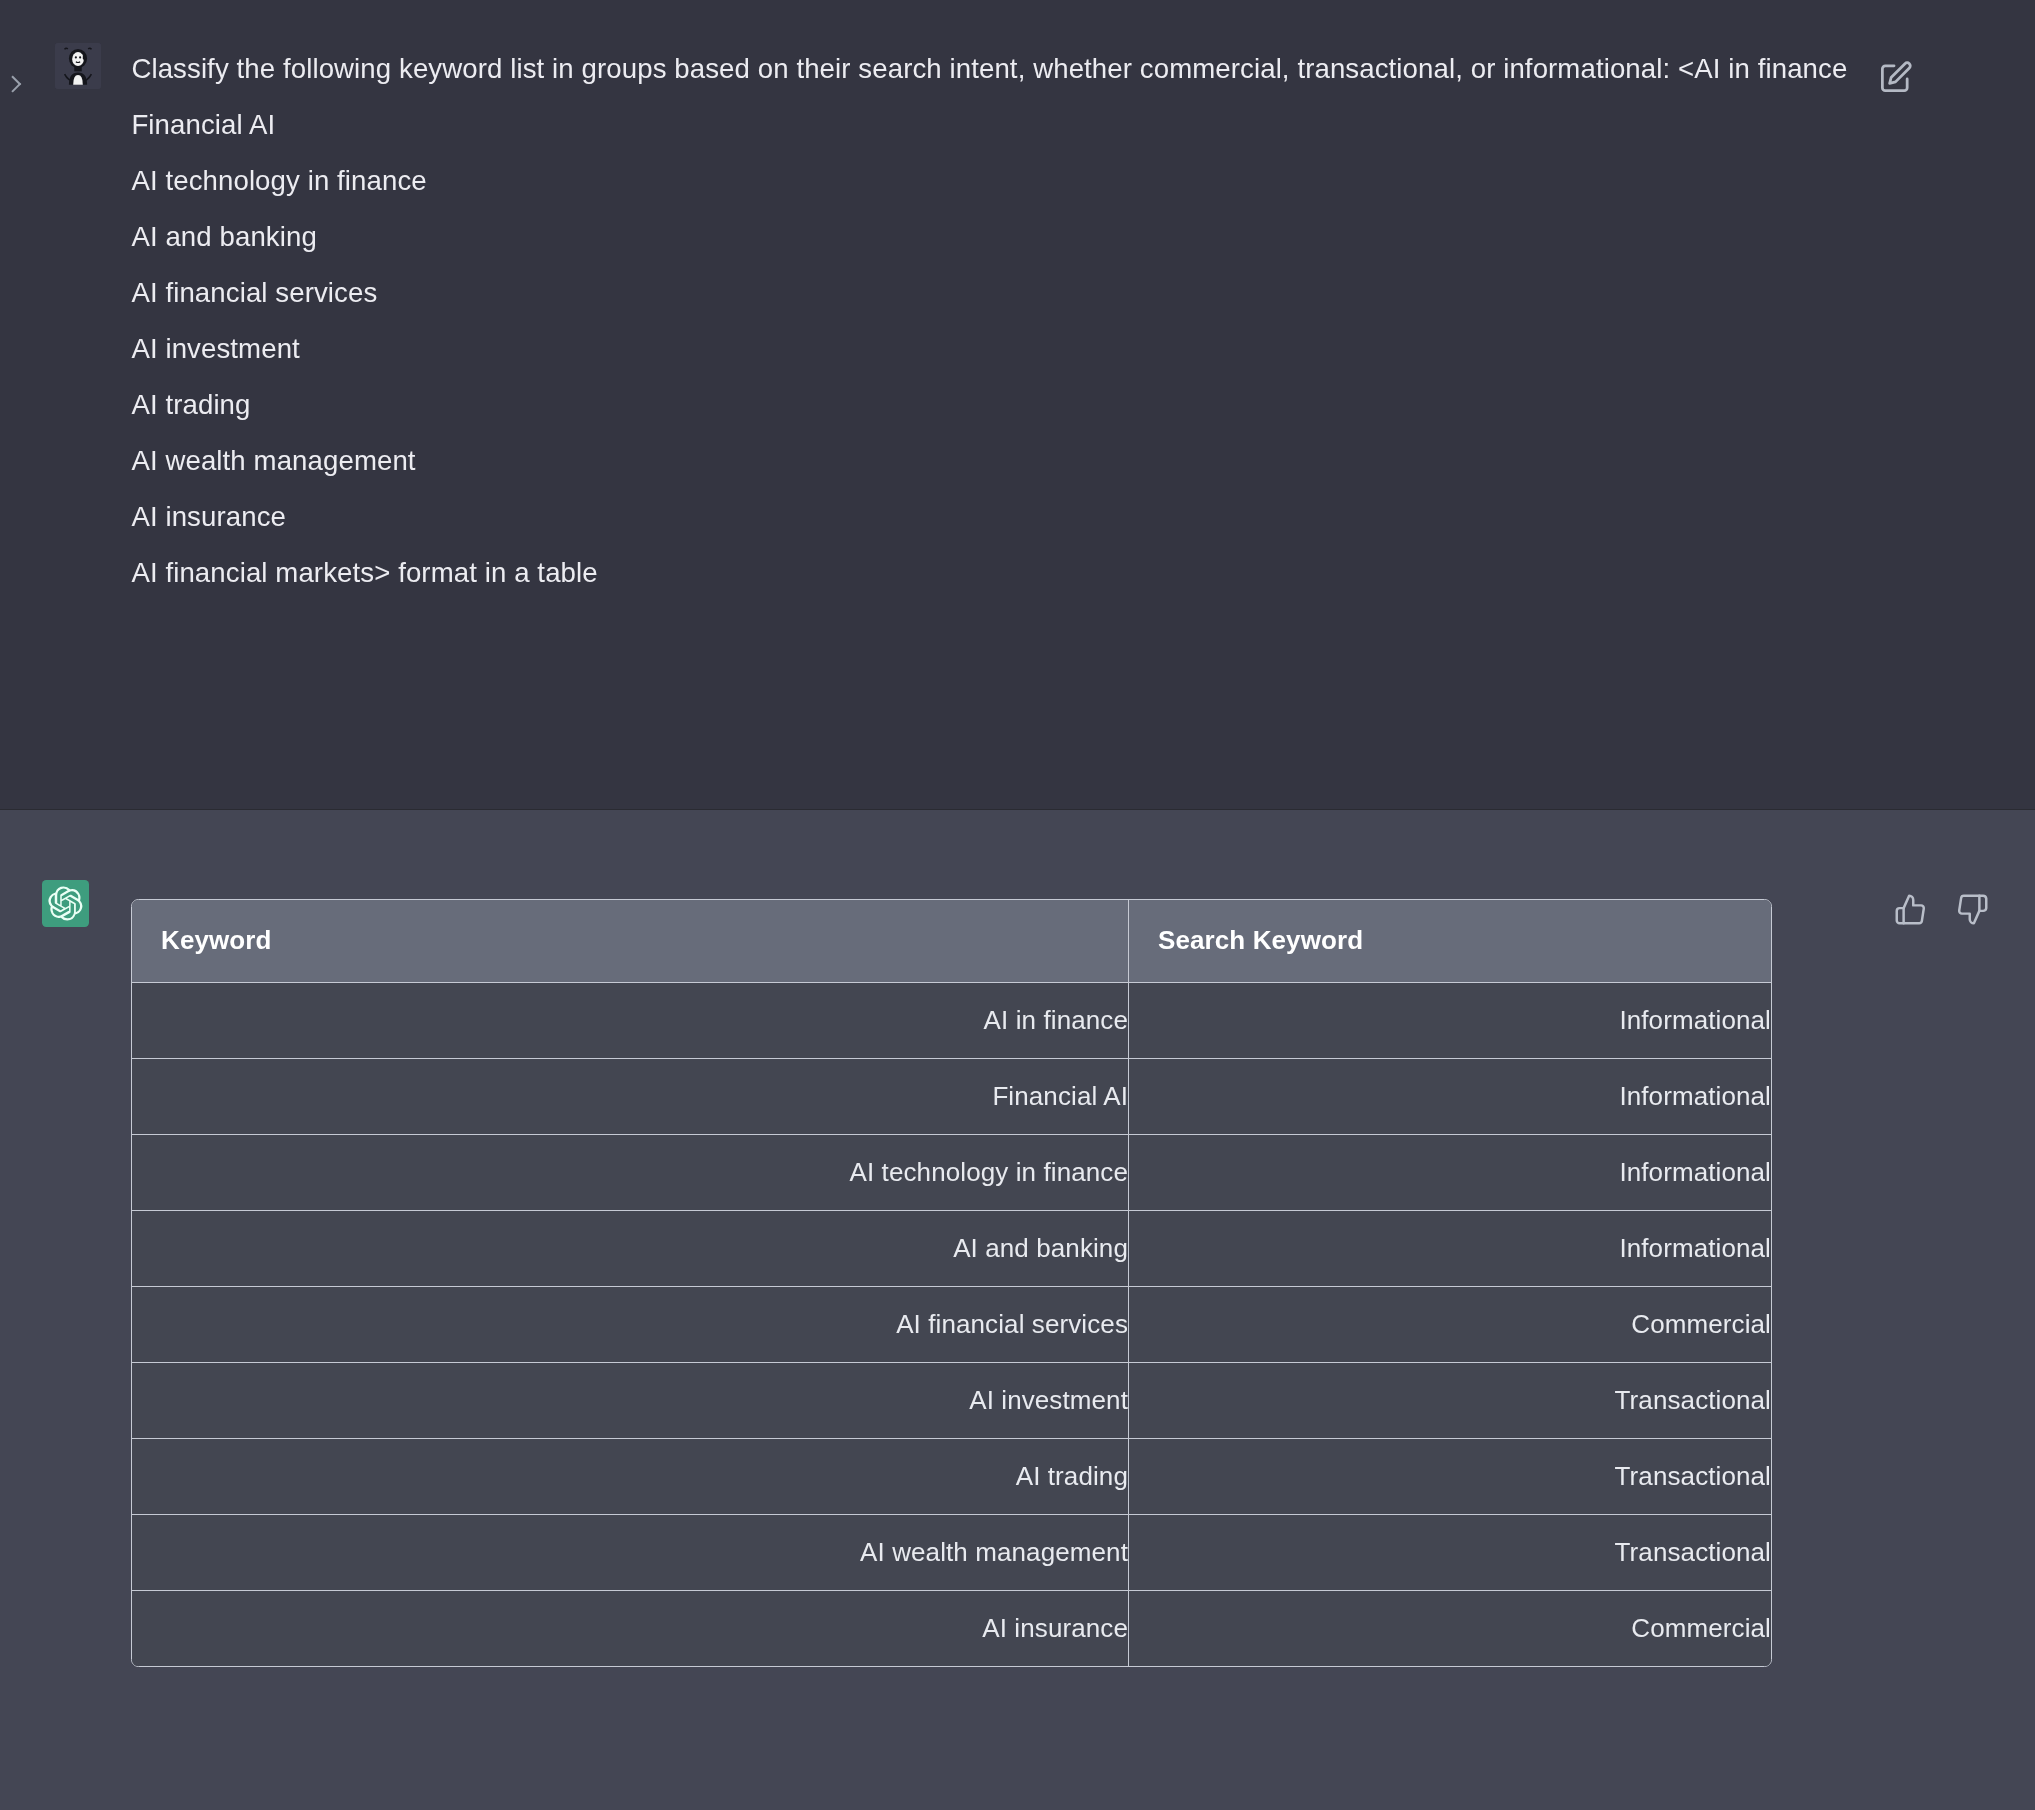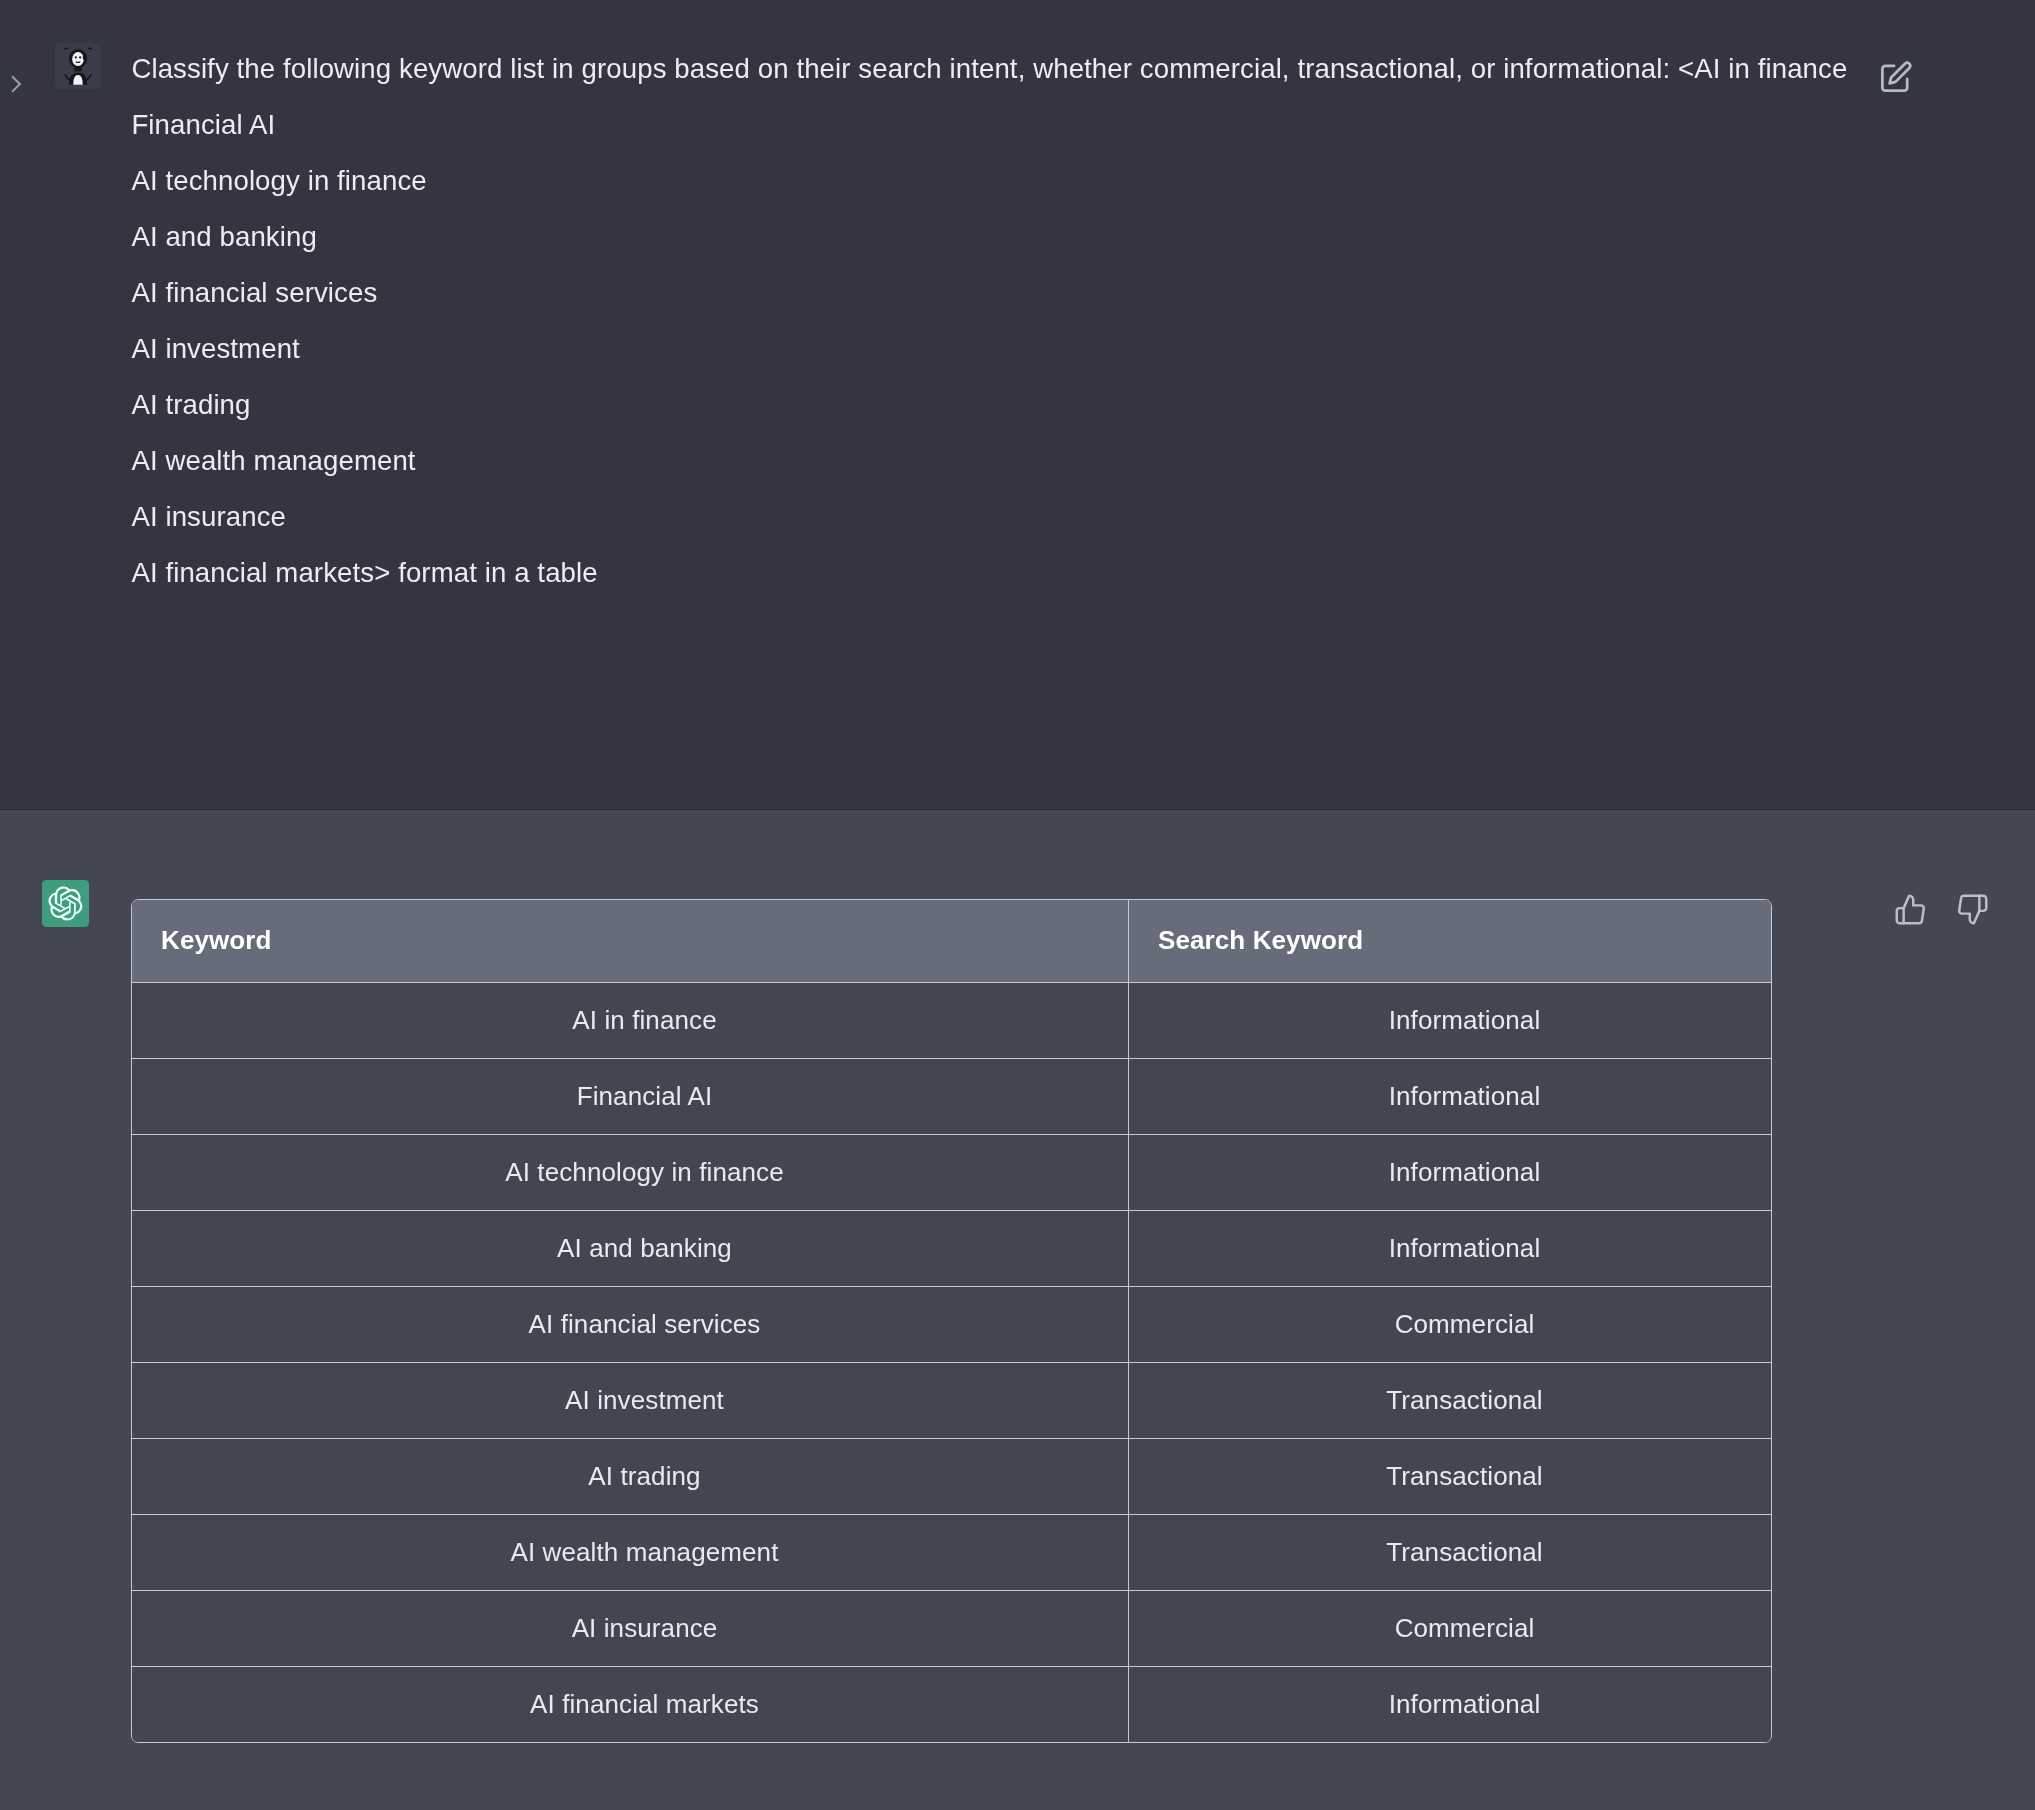--- a/index.html
+++ b/index.html
@@ -138,21 +138,21 @@
     border-bottom: 1.6px solid #c6cad4;
     letter-spacing: 0.1px;
   }
   table.intent-table th:last-child { border-right: none; }
 
   table.intent-table td {
     background: #434651;
     color: #e8eaef;
     font-size: 26px;
     font-weight: 400;
-    text-align: center;
+    text-align: right;
     padding: 22px 0 22px 29px;
     border-right: 1.6px solid #c6cad4;
     border-bottom: 1.6px solid #c6cad4;
     letter-spacing: 0.1px;
   }
   table.intent-table td:last-child { border-right: none; }
   table.intent-table tr:last-child td { border-bottom: none; }
   .feedback-wrap {
     position: absolute;
     top: 80px;
@@ -276,24 +276,20 @@
           <td>Transactional</td>
         </tr>
         <tr>
           <td>AI wealth management</td>
           <td>Transactional</td>
         </tr>
         <tr>
           <td>AI insurance</td>
           <td>Commercial</td>
         </tr>
-        <tr>
-          <td>AI financial markets</td>
-          <td>Informational</td>
-        </tr>
       </tbody>
     </table>
   </div>
 
   <div class="feedback-wrap">
     <button class="fb-btn">
       <span>
         <svg viewBox="0 0 24 24" fill="none" stroke="#b9bec9" stroke-width="1.8" stroke-linecap="round" stroke-linejoin="round" aria-hidden="true">
           <path d="M14 9V5a3 3 0 0 0-3-3l-4 9v11h11.28a2 2 0 0 0 2-1.7l1.38-9a2 2 0 0 0-2-2.3z"></path>
           <path d="M7 22H4a2 2 0 0 1-2-2v-7a2 2 0 0 1 2-2h3"></path>

